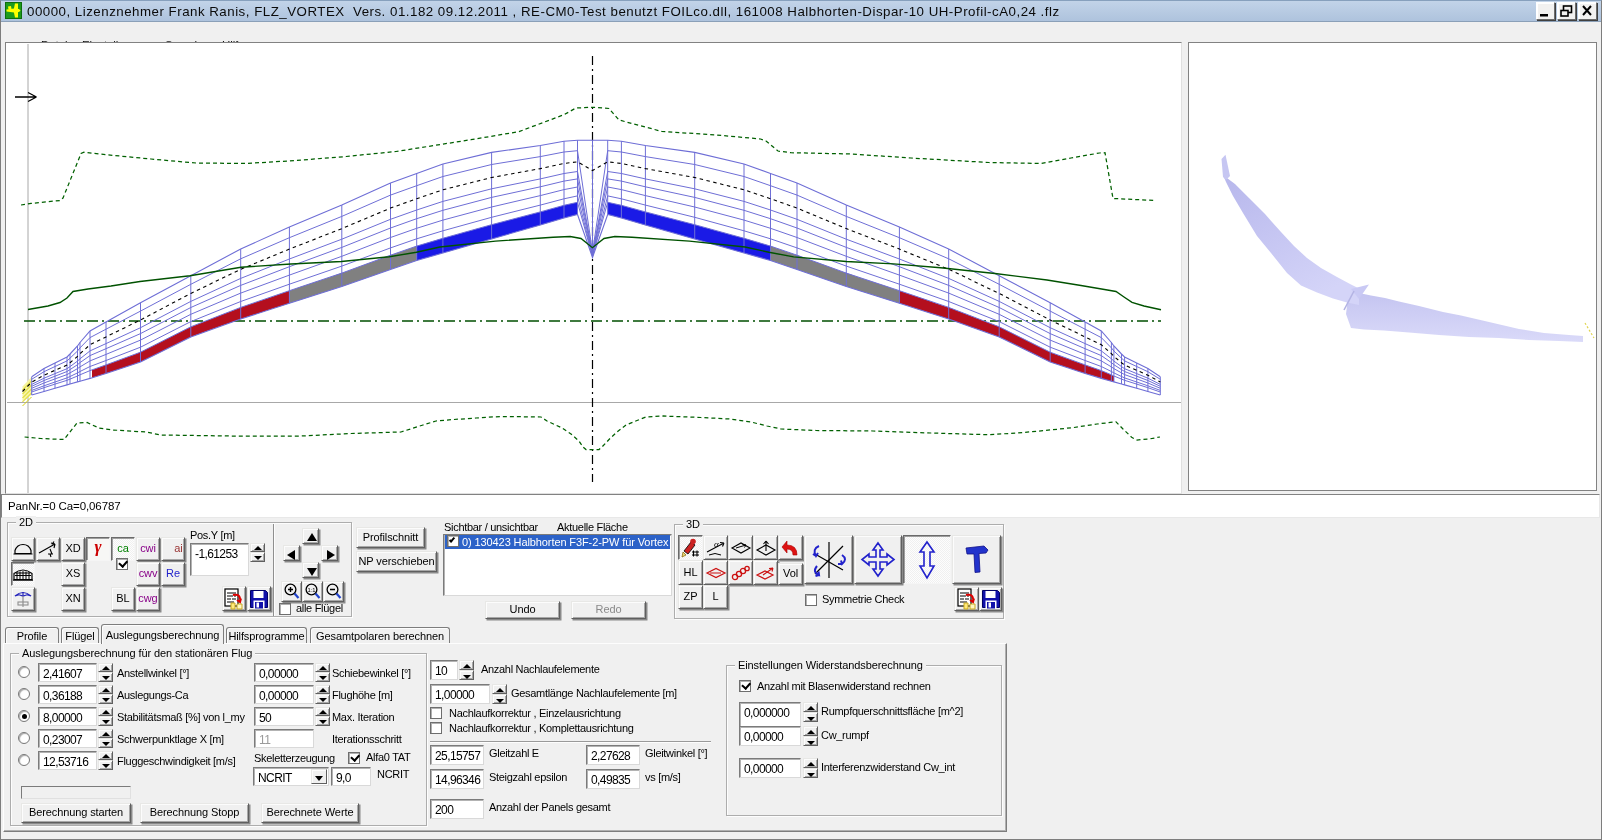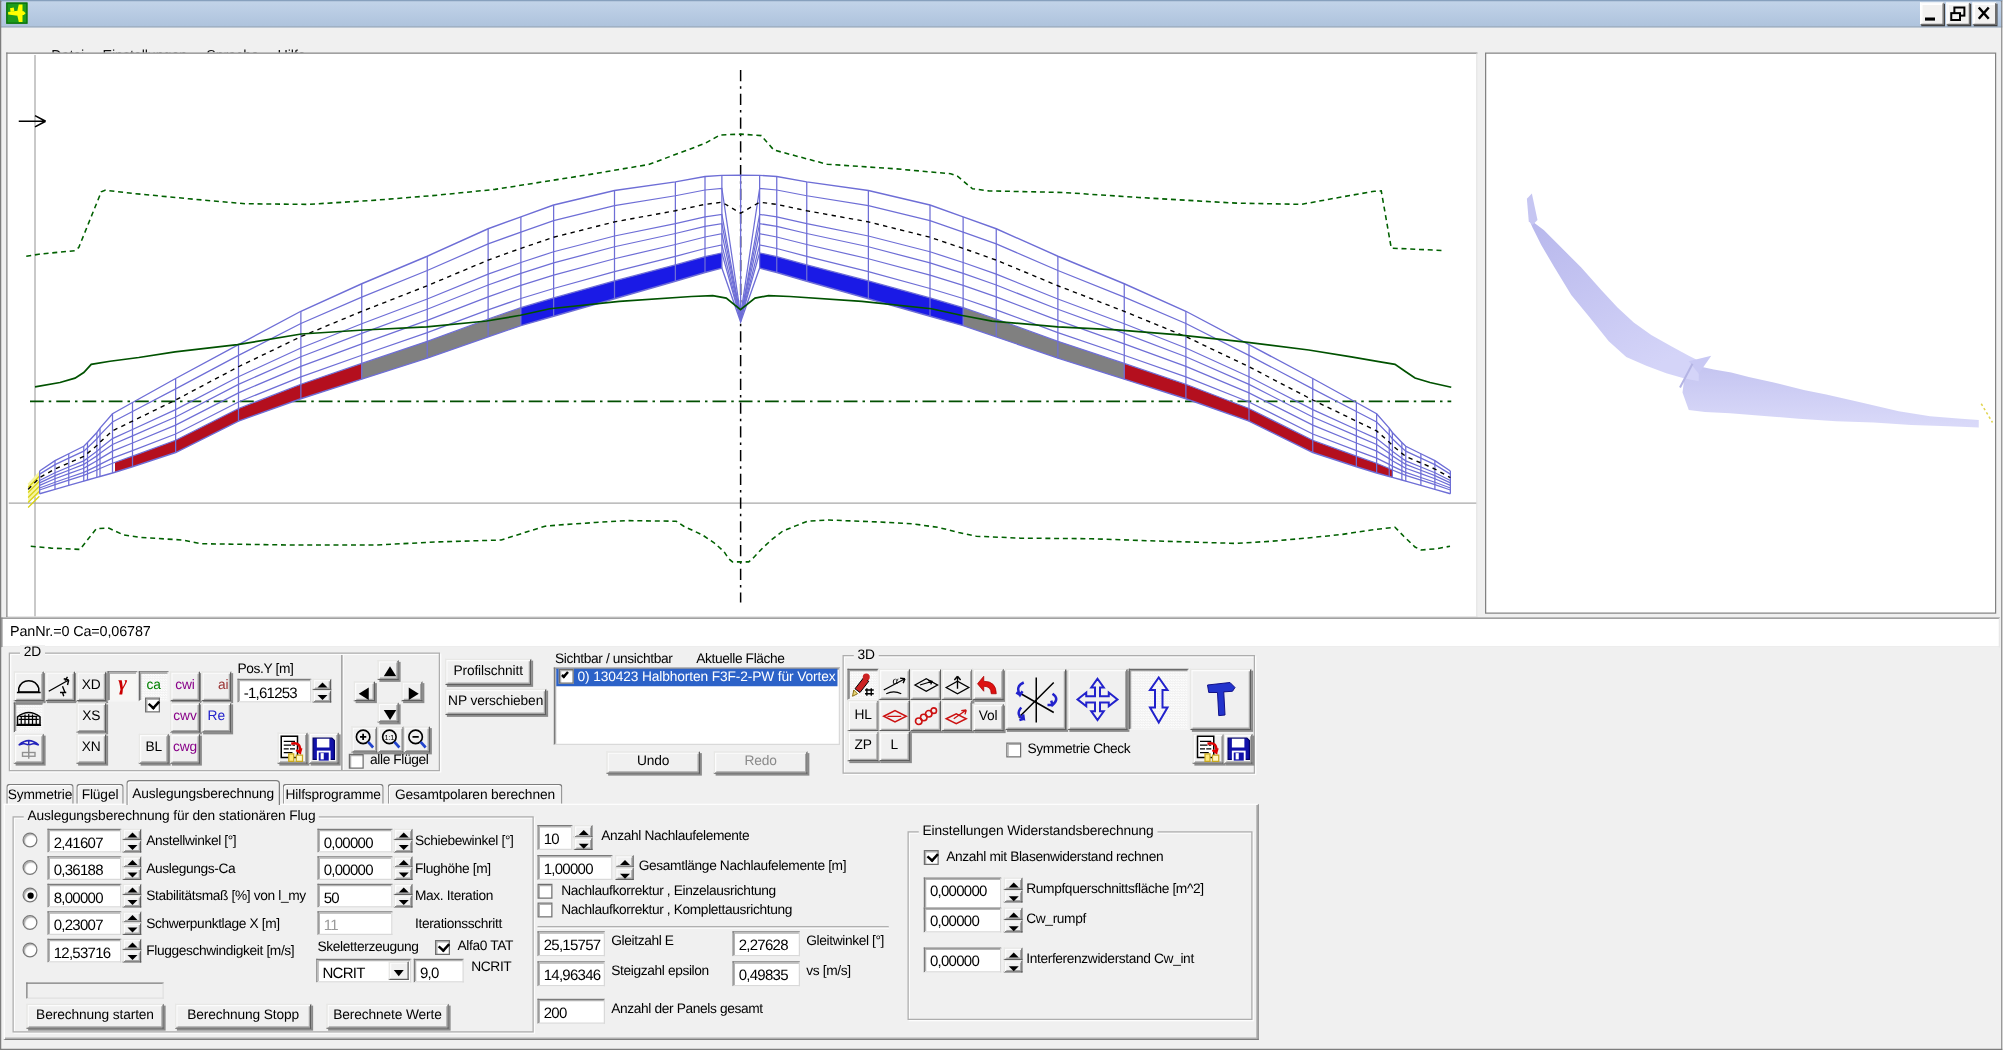--- a/index.html
+++ b/index.html
@@ -57,20 +57,21 @@
 .progress{position:absolute;background:#f0f0f0;border:1px solid;border-color:#7b7b7b #e0e0e0 #e0e0e0 #7b7b7b;}
 </style></head><body>
 <div id="title" class="abs">
 <div id="appicon">
       <svg width="15" height="15" viewBox="0 0 15 15" style="position:absolute;left:0;top:0;">
         <polygon points="9,0.5 12,0.5 12,14.5 9,14.5 8,10 8,5" fill="#ffff00"></polygon>
         <polygon points="0.5,6.5 8,5.5 13,6 14.5,7.5 13,9 8,9.5 0.5,8.5" fill="#ffff00"></polygon>
         <polygon points="2,3.5 5,3 5.5,6 2.5,6.5" fill="#ffff00"></polygon>
       </svg>
     </div>
+<span class="txt">00000, Lizenznehmer Frank Ranis, FLZ_VORTEX&nbsp; Vers. 01.182 09.12.2011 , RE-CM0-Test benutzt FOILco.dll, 161008 Halbhorten-Dispar-10 UH-Profil-cA0,24 .flz</span>
 <div class="wbtn" style="left:1536px;"><svg width="17" height="16" viewBox="0 0 17 16">
         <rect x="3" y="11" width="8" height="2.5" fill="#000"></rect>
       </svg></div>
 <div class="wbtn" style="left:1557px;"><svg width="17" height="16" viewBox="0 0 17 16">
         <rect x="5.5" y="3" width="8" height="6.5" fill="none" stroke="#000" stroke-width="1.6"></rect>
         <rect x="3" y="7.5" width="7" height="5.5" fill="#f2f1f0" stroke="#000" stroke-width="1.6"></rect>
       </svg></div>
 <div class="wbtn" style="left:1578px;"><svg width="17" height="16" viewBox="0 0 17 16">
         <path d="M4,3 L12,12 M12,3 L4,12" stroke="#000" stroke-width="2"></path>
       </svg></div>
@@ -211,21 +212,21 @@
       <line x1="10" y1="2" x2="10" y2="6" stroke="#2222bb" stroke-width="1.2"></line>
       <line x1="10" y1="6" x2="10" y2="15" stroke="#909090" stroke-width="1.2"></line>
       <rect x="5" y="12" width="10" height="3" fill="none" stroke="#909090" stroke-width="1.1"></rect>
       <line x1="10" y1="15" x2="10" y2="17" stroke="#909090" stroke-width="1.1"></line>
     </svg>
   </div>
 <div class="btn " style="left:61px;top:587px;width:24px;height:24px;line-height:21px;">XN</div>
 <div class="btn " style="left:111px;top:587px;width:24px;height:24px;line-height:21px;">BL</div>
 <div class="btn " style="left:136px;top:587px;width:24px;height:24px;line-height:21px;"><span style="color:#880088;">cwg</span></div>
 <div class="lbl" style="left:190px;top:529px;">Pos.Y [m]</div>
-<div class="field" style="left:190px;top:543px;width:59px;height:19px;">
+<div class="field" style="left:190px;top:543px;width:59px;height:33px;">
     <span style="">-1,61253</span>
   </div>
 <div class="spin" style="left:250px;top:543px;height:19px;">
     <div style="top:0;height:9px;">
       <span class="arr" style="left:3px;top:2px;border-left:4px solid transparent;border-right:4px solid transparent;border-bottom:4px solid #000;"></span>
     </div>
     <div style="top:9px;height:10px;">
       <span class="arr" style="left:3px;top:3px;border-left:4px solid transparent;border-right:4px solid transparent;border-top:4px solid #000;"></span>
     </div>
   </div>
@@ -390,21 +391,21 @@
   </div>
 <div class="btn " style="left:979px;top:587px;width:23px;height:24px;line-height:21px;">
     <svg width="21" height="21" viewBox="0 0 21 21" style="position:absolute;left:50%;top:50%;transform:translate(-50%,-50%);">
       <path d="M2,2 h15 l2,2 v15 h-17 z" fill="#1111aa" stroke="#000066" stroke-width="1"></path>
       <rect x="5" y="2.5" width="10" height="7" fill="#fff"></rect>
       <rect x="5" y="12" width="11" height="8" fill="#fff"></rect>
       <rect x="6.5" y="13.5" width="8" height="6.5" fill="#1111aa"></rect>
       <rect x="8" y="14" width="2.5" height="5" fill="#fff"></rect>
     </svg>
   </div>
-<div class="tab" style="left:5px;width:54px;line-height:16px;">Symmetrie</div>
+<div class="tab" style="left:5px;width:54px;line-height:16px;">Profile</div>
 <div class="tab" style="left:61px;width:38px;line-height:16px;">Flügel</div>
 <div class="tab active" style="left:101px;width:123px;line-height:20px;">Auslegungsberechnung</div>
 <div class="tab" style="left:226px;width:81px;line-height:16px;">Hilfsprogramme</div>
 <div class="tab" style="left:310px;width:140px;line-height:16px;">Gesamtpolaren berechnen</div>
 <div id="bpanel" class="abs"></div>
 <div class="group" style="left:10px;top:653px;width:417px;height:173px;text-align:center;">
     <div class="glabel">Auslegungsberechnung für den stationären Flug</div>
   </div>
 <div class="radio" style="left:18px;top:666px;"></div>
 <div class="field" style="left:38px;top:663px;width:59px;height:19px;">

